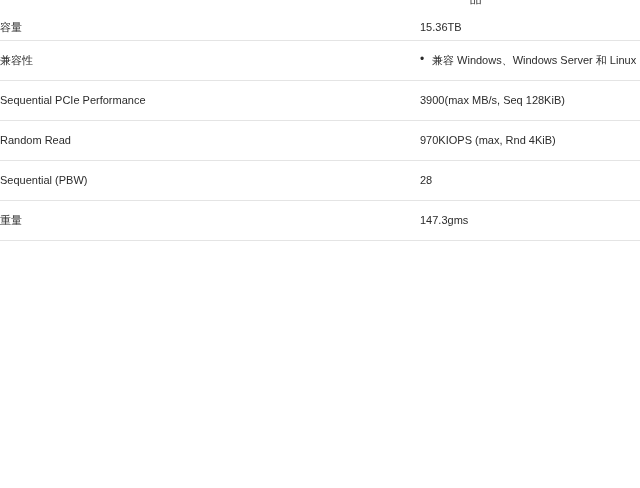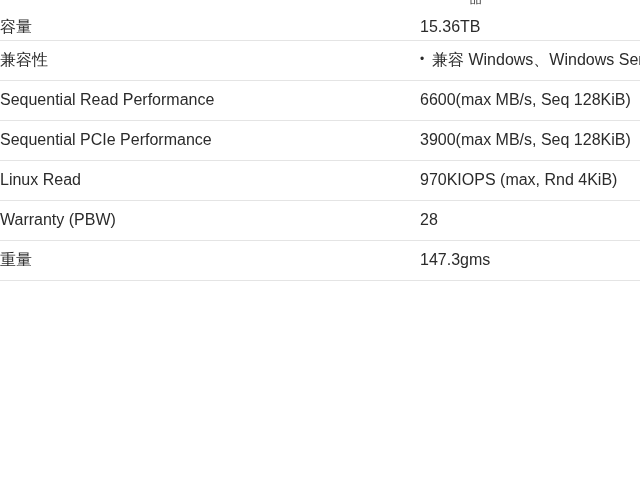--- a/index.html
+++ b/index.html
@@ -17,21 +17,21 @@
   .spec-table {
     width: 640px;
     border-collapse: collapse;
     table-layout: fixed;
   }
   .spec-table tr {
     height: 40px;
   }
   .spec-table td {
     border-bottom: 1px solid #e4e4e4;
-    font-size: 16px;
+    font-size: 11px;
     line-height: 16px;
     color: #2b2b2b;
     vertical-align: middle;
     padding: 0;
     overflow: hidden;
     white-space: nowrap;
   }
   .cell-label {
     width: 420px;
     padding-left: 12px;
@@ -86,33 +86,29 @@
       <td class="cell-label">容量</td>
       <td class="cell-value">15.36TB</td>
     </tr>
     <tr>
       <td class="cell-label">兼容性</td>
       <td class="cell-value">
           <span class="bullet-value">兼容 Windows、Windows Server 和 Linux</span>
         </td>
     </tr>
     <tr>
-      <td class="cell-label">Sequential Read Performance</td>
-      <td class="cell-value">6600(max MB/s, Seq 128KiB)</td>
-    </tr>
-    <tr>
       <td class="cell-label">Sequential PCIe Performance</td>
       <td class="cell-value">3900(max MB/s, Seq 128KiB)</td>
     </tr>
     <tr>
-      <td class="cell-label">Linux Read</td>
+      <td class="cell-label">Random Read</td>
       <td class="cell-value">970KIOPS (max, Rnd 4KiB)</td>
     </tr>
     <tr>
-      <td class="cell-label">Warranty (PBW)</td>
+      <td class="cell-label">Sequential (PBW)</td>
       <td class="cell-value">28</td>
     </tr>
     <tr>
       <td class="cell-label">重量</td>
       <td class="cell-value">147.3gms</td>
     </tr>
 
   </tbody>
 </table>
 

